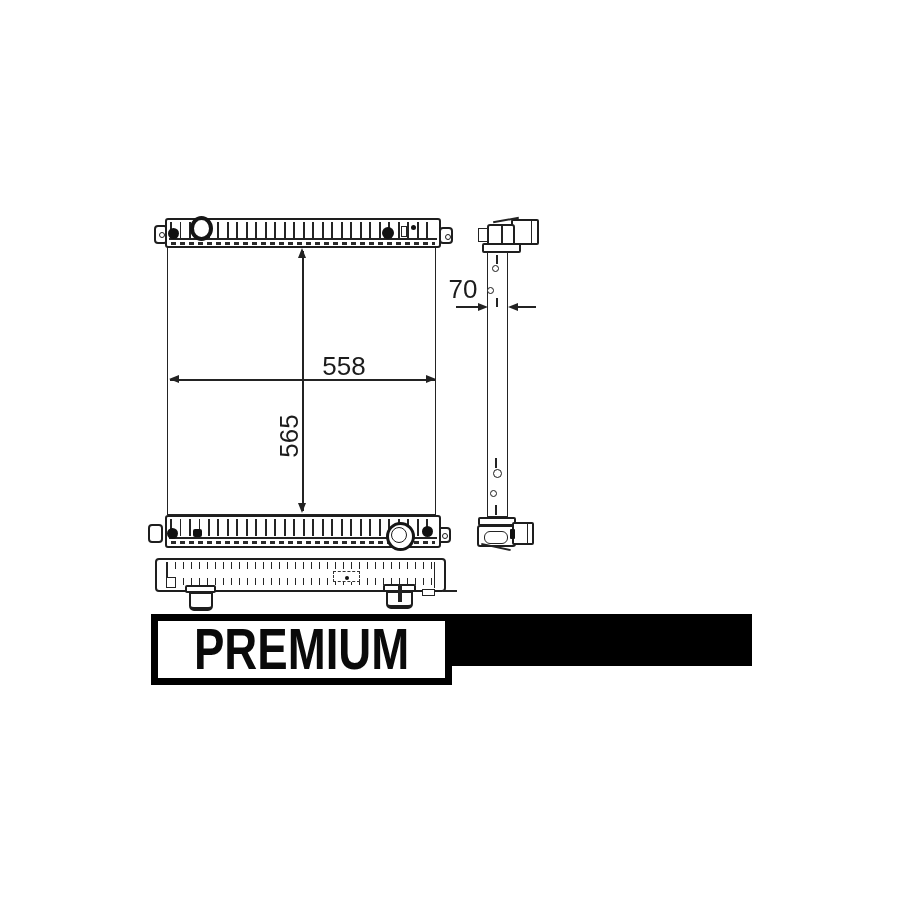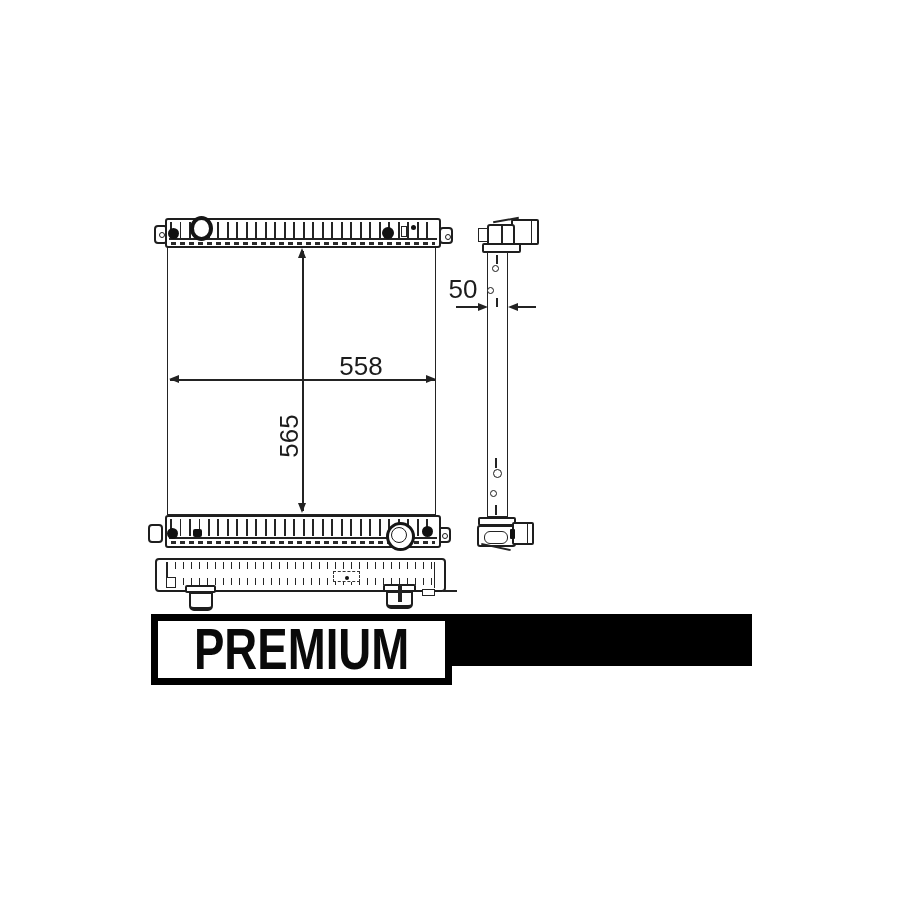--- a/index.html
+++ b/index.html
@@ -77,21 +77,21 @@
     </div>
 
     <div class="s ln" style="left:154px;top:36px;width:1.5px;height:260px;"></div>
     <div class="s arr up" style="left:150px;top:33px;"></div>
     <div class="s arr down" style="left:150px;top:288px;"></div>
     <div class="s dimlabel vert" style="left:113px;top:208px;width:56px;height:26px;">565</div>
 
     <div class="s ln" style="left:22px;top:164px;width:265px;height:1.5px;"></div>
     <div class="s arr left" style="left:21px;top:160px;"></div>
     <div class="s arr right" style="left:278px;top:160px;"></div>
-    <div class="s dimlabel" style="left:183px;top:138px;width:60px;height:24px;">558</div>
+    <div class="s dimlabel" style="left:166px;top:138px;width:60px;height:24px;">558</div>
   </div>
 
   <div class="s" style="left:445px;top:215px;width:100px;height:340px;">
 
     <div class="s b2" style="left:66px;top:4px;width:28px;height:26px;border-radius:2px;">
       <div class="s ln" style="right:5px;top:0;width:1.5px;height:100%;"></div>
     </div>
     <div class="s b2" style="left:42px;top:9px;width:28px;height:22px;border-radius:3px;">
       <div class="s ln" style="left:12px;top:0;width:1.5px;height:100%;"></div>
     </div>
@@ -113,21 +113,21 @@
     <div class="s b2" style="left:33px;top:302px;width:38px;height:9px;border-radius:2px;"></div>
     <div class="s b2" style="left:32px;top:310px;width:39px;height:22px;border-radius:3px;">
       <div class="s b1" style="left:5px;top:4px;width:24px;height:13px;border-radius:6px;"></div>
     </div>
     <div class="s b2" style="left:67px;top:307px;width:22px;height:23px;border-radius:2px;">
       <div class="s ln" style="right:4px;top:0;width:1.5px;height:100%;"></div>
     </div>
     <div class="s blk" style="left:65px;top:314px;width:5px;height:10px;border-radius:1px;"></div>
     <div class="s ln" style="left:36px;top:331px;width:30px;height:1.5px;transform:rotate(12deg);"></div>
 
-    <div class="s dimlabel" style="left:0px;top:61px;width:36px;height:26px;">50</div>
+    <div class="s dimlabel" style="left:0px;top:61px;width:36px;height:26px;">70</div>
     <div class="s ln" style="left:11px;top:91px;width:25px;height:1.5px;"></div>
     <div class="s arr right" style="left:33px;top:87.5px;"></div>
     <div class="s ln" style="left:66px;top:91px;width:25px;height:1.5px;"></div>
     <div class="s arr left" style="left:63px;top:87.5px;"></div>
   </div>
 
   <div class="s" style="left:148px;top:555px;width:312px;height:58px;">
     <div class="s b2" style="left:7px;top:3px;width:291px;height:34px;border-radius:4px;">
       <div class="s comb" style="left:10px;top:2px;right:10px;height:7px;"></div>
       <div class="s comb" style="left:10px;bottom:5px;right:10px;height:7px;"></div>

